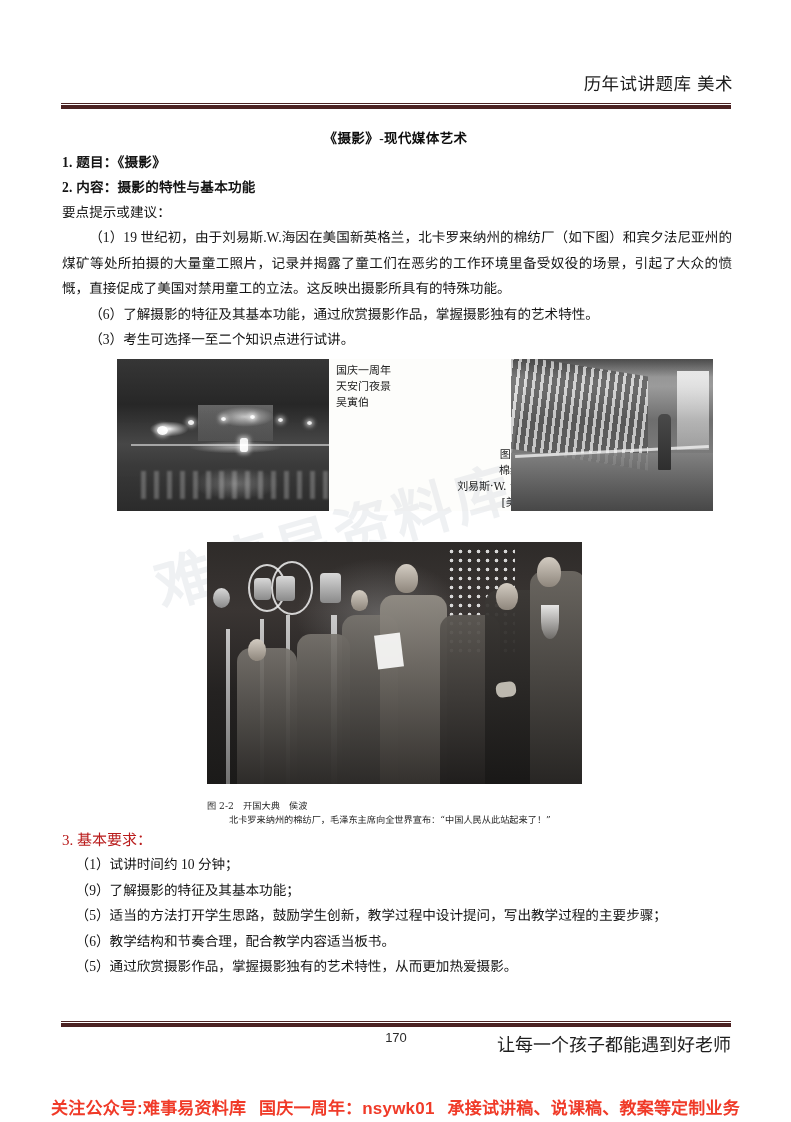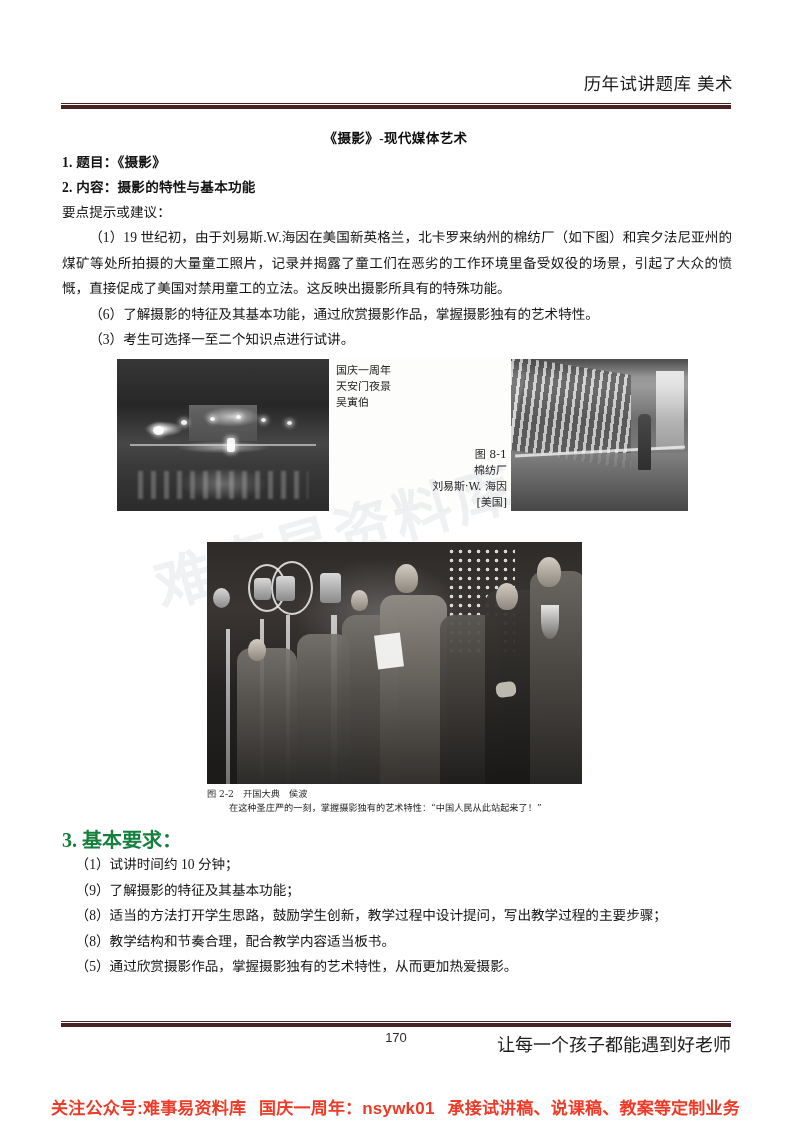--- a/index.html
+++ b/index.html
@@ -95,20 +95,21 @@
     left: 117px;
     top: 351px;
     width: 571px;
     height: 152px;
   }
   .fig1 .panel {
     position: absolute;
     top: 0;
     height: 152px;
     overflow: hidden;
+    padding-left: 25px;
   }
   .fig1 .panel-left  { left: 0;   width: 212px; }
   .fig1 .panel-mid   { left: 212px; width: 182px; background: #fdfdfb; }
   .fig1 .panel-right { left: 394px; width: 177px; }
 
   
   .night {
     position: absolute;
     inset: 0;
     background:
@@ -286,21 +287,21 @@
   }
   .fig2-photo .beard {
     position: absolute;
     background: linear-gradient(180deg, rgba(245,245,245,.9), rgba(210,210,210,.2));
     border-radius: 0 0 50% 50%;
   }
 
   .fig2-cap {
     position: absolute;
     left: 0;
-    top: 245px;
+    top: 257px;
     width: 375px;
     font-family: "DejaVu Serif", "Liberation Serif", serif;
     font-size: 9.2px;
     line-height: 14px;
     color: #1f1f1f;
     white-space: nowrap;
   }
   .fig2-cap .l2 { padding-left: 22px; }
 
   
@@ -323,24 +324,24 @@
   }
 
   
   .reqs {
     position: absolute;
     left: 62px;
     top: 820px;
     width: 670px;
   }
   .req-head {
-    font-size: 20px;
-    font-weight: bold;
+    font-size: 15px;
+    font-weight: normal;
     line-height: 24px;
-    color: #15803d;
+    color: #b91c1c;
   }
   .req-item {
     font-size: 13.6px;
     line-height: 25.5px;
     text-indent: 1em;
     color: #141414;
   }
 
   
   .rule-bot {
@@ -496,30 +497,30 @@
       <div class="head" style="left:77%;top:17%;width:22px;height:27px;"></div>
       <div class="paper" style="left:77%;top:58%;width:20px;height:15px;border-radius:6px;background:rgba(215,210,200,.85);"></div>
 
       <div class="figure" style="left:86%;width:15%;height:88%;background:linear-gradient(180deg,rgba(108,104,98,.95),rgba(40,38,36,.98));"></div>
       <div class="head" style="left:88%;top:6%;width:24px;height:30px;"></div>
       <div class="beard" style="left:89%;top:26%;width:18px;height:34px;"></div>
     </div>
 
     <div class="fig2-cap">
       <div class="l1">图 2-2　开国大典　侯波</div>
-      <div class="l2">在这种圣庄严的一刻，掌握摄影独有的艺术特性：“中国人民从此站起来了！”</div>
+      <div class="l2">北卡罗来纳州的棉纺厂，毛泽东主席向全世界宣布：“中国人民从此站起来了！”</div>
     </div>
   </div>
 
   <div class="reqs">
     <div class="req-head">3. 基本要求：</div>
     <div class="req-item">（1）试讲时间约 10 分钟；</div>
     <div class="req-item">（9）了解摄影的特征及其基本功能；</div>
-    <div class="req-item">（8）适当的方法打开学生思路，鼓励学生创新，教学过程中设计提问，写出教学过程的主要步骤；</div>
-    <div class="req-item">（8）教学结构和节奏合理，配合教学内容适当板书。</div>
+    <div class="req-item">（5）适当的方法打开学生思路，鼓励学生创新，教学过程中设计提问，写出教学过程的主要步骤；</div>
+    <div class="req-item">（6）教学结构和节奏合理，配合教学内容适当板书。</div>
     <div class="req-item">（5）通过欣赏摄影作品，掌握摄影独有的艺术特性，从而更加热爱摄影。</div>
   </div>
 
   <div class="rule-bot"></div>
   <div class="footer">
     <div class="page-num">170</div>
     <div class="footer-slogan">让每一个孩子都能遇到好老师</div>
   </div>
 
   <div class="promo">

